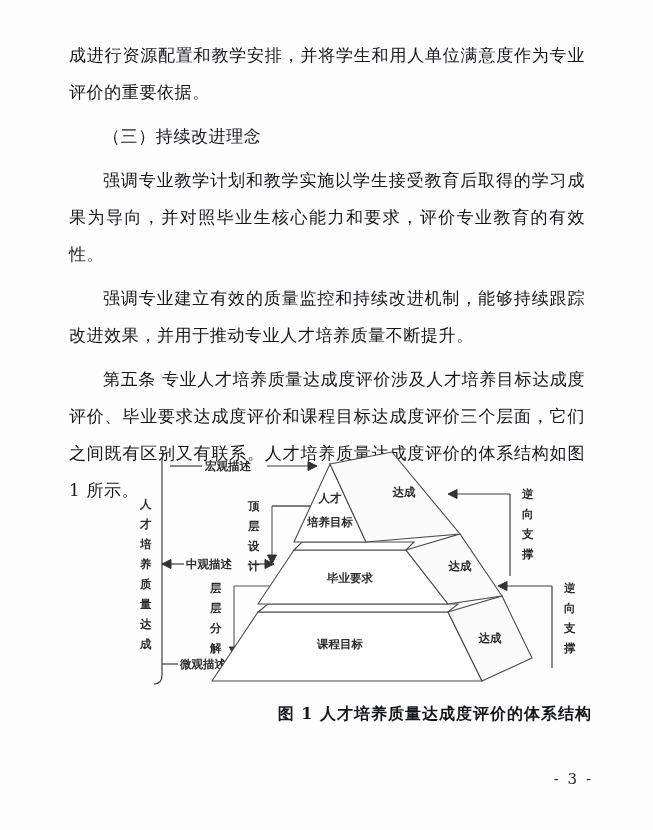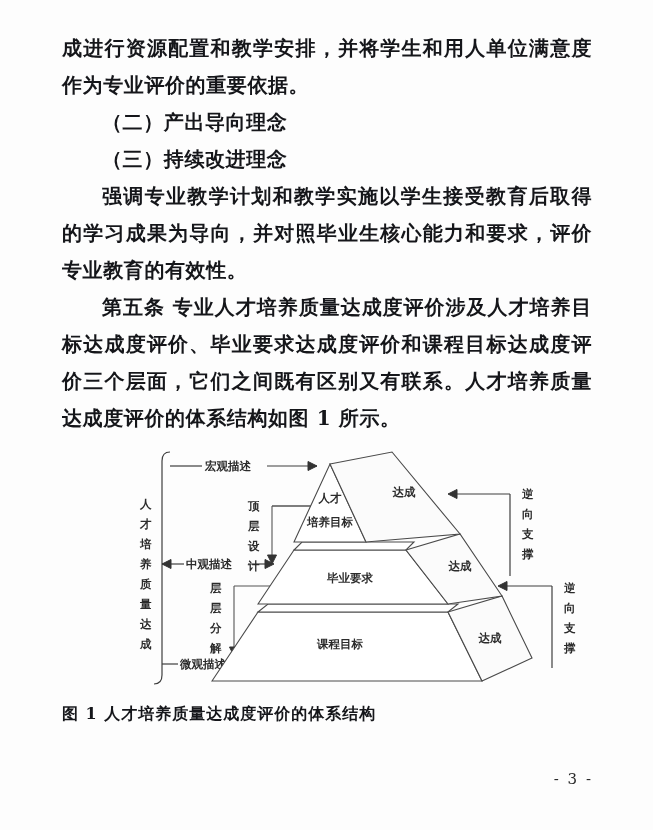--- a/index.html
+++ b/index.html
@@ -18,48 +18,48 @@
   }
 
   
   .body-text {
     position: absolute;
     left: 62px;
     top: 30px;
     width: 530px;
   }
   .para {
-    font-size: 20px;
+    font-size: 17px;
     line-height: 37px;
     letter-spacing: 0.6px;
     text-align: justify;
     text-justify: inter-character;
     color: #15161a;
-    margin: 0;
-    font-weight: 700;
+    margin: 7px;
+    font-weight: 400;
   }
   .para.indent { text-indent: 2em; }
   .para.head { text-indent: 2em; }
 
   
   .figure {
     position: absolute;
     left: 62px;
     top: 446px;
     width: 530px;
     height: 290px;
   }
   .figure svg { display: block; }
 
   .cap {
     position: absolute;
     left: 0;
     top: 258px;
     width: 530px;
-    text-align: left;
+    text-align: right;
     font-size: 16px;
     font-weight: 700;
     letter-spacing: 1px;
     color: #15161a;
   }
 
   
   .folio {
     position: absolute;
     right: 60px;
@@ -83,23 +83,23 @@
   .ln { stroke: #3f3f3f; stroke-width: 1.2; fill: none; }
   .ln-thin { stroke: #555; stroke-width: 1.1; fill: none; }
 </style>
 </head>
 <body>
 
 <div class="page">
 
   <div class="body-text">
     <p class="para">成进行资源配置和教学安排，并将学生和用人单位满意度作为专业评价的重要依据。</p>
-    <p class="para head">（二）产出导向理念</p>
     <p class="para head">（三）持续改进理念</p>
     <p class="para indent">强调专业教学计划和教学实施以学生接受教育后取得的学习成果为导向，并对照毕业生核心能力和要求，评价专业教育的有效性。</p>
+    <p class="para indent">强调专业建立有效的质量监控和持续改进机制，能够持续跟踪改进效果，并用于推动专业人才培养质量不断提升。</p>
     <p class="para indent">第五条 专业人才培养质量达成度评价涉及人才培养目标达成度评价、毕业要求达成度评价和课程目标达成度评价三个层面，它们之间既有区别又有联系。人才培养质量达成度评价的体系结构如图 1 所示。</p>
   </div>
 
   <div class="figure">
     <svg width="530" height="250" viewBox="0 0 530 250">
 
       <path class="ln" d="M 108 6 q -8 0 -8 9 L 100 229 q 0 9 -8 9"></path>
 
       <g>
         <text class="vtxt" x="78" y="62">人</text>

